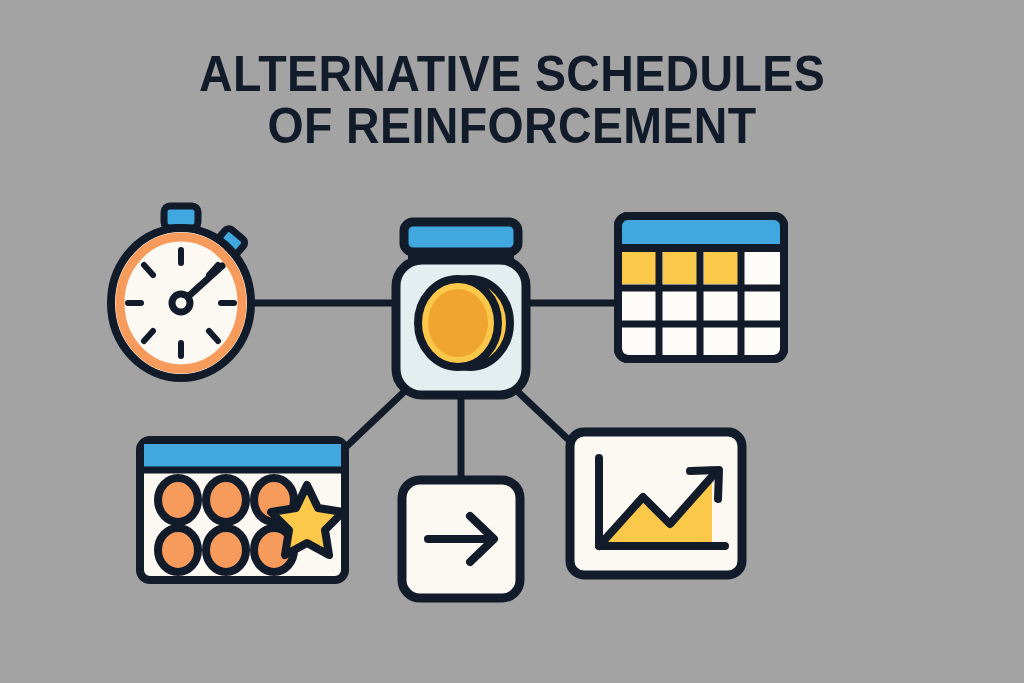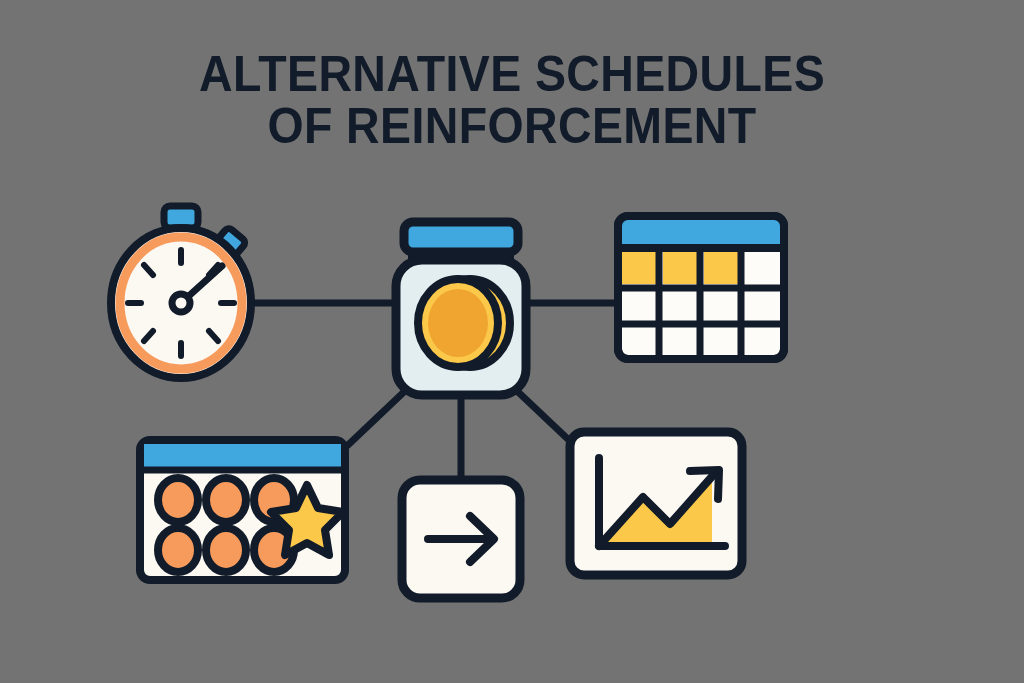--- a/index.html
+++ b/index.html
@@ -53,21 +53,21 @@
     width: 1px;
     height: 1px;
     overflow: hidden;
     clip: rect(0 0 0 0);
     white-space: nowrap;
   }
 </style>
 </head>
 <body>
 
-<div id="canvas" style="background: #737373;">
+<div id="canvas" style="background: #a3a3a3;">
 
   <div id="title-block">
     <span class="title-line">ALTERNATIVE SCHEDULES</span>
     <span class="title-line">OF REINFORCEMENT</span>
   </div>
 
   <svg id="art" viewBox="0 0 1024 683">
 
     <g stroke="#111B29" stroke-width="7" stroke-linecap="round" fill="none">
       <line x1="252" y1="303" x2="398" y2="303"></line>

